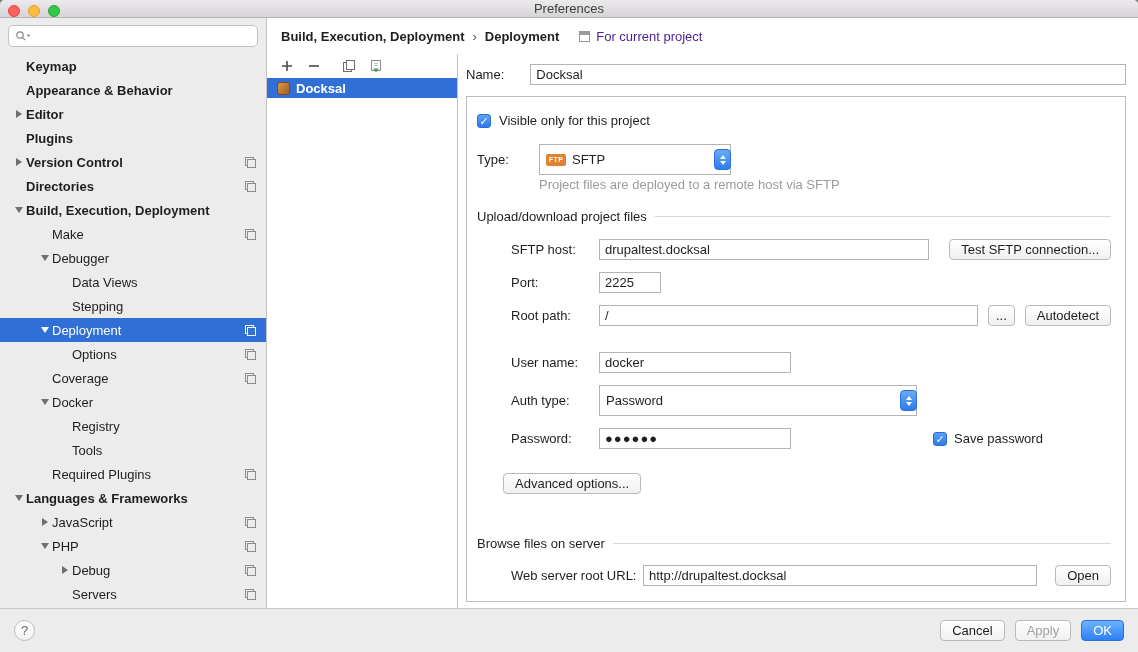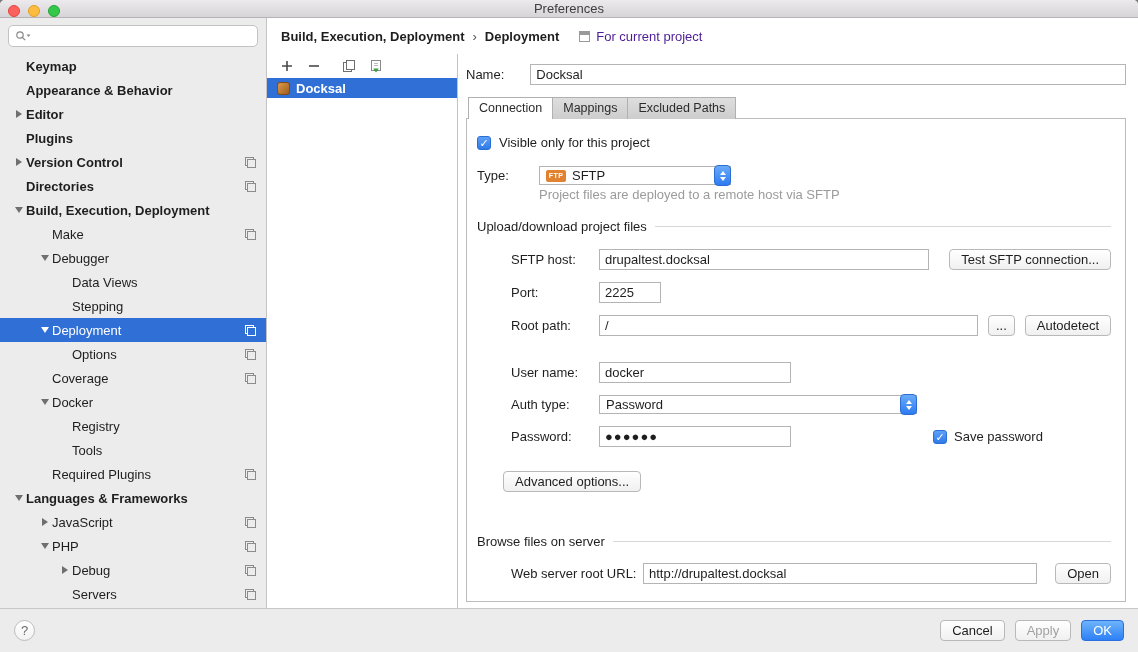--- a/index.html
+++ b/index.html
@@ -75,21 +75,21 @@
   .frow{display:flex;align-items:center;gap:10px;margin-top:12px}
   .frow label{white-space:nowrap}
   .flabel{width:78px;flex:none}
   .indent{padding-left:34px}
   .flex1{flex:1;min-width:0}
   .hint{margin:2px 0 0 62px;color:var(--hint-gray,#9b9b9b)}
   .grouphead{display:flex;align-items:center;gap:8px;margin-top:17px}
   .grouphead span{flex:none}
   .grouphead i{flex:1;height:1px;background:#d8d8d8}
   .cb{width:14px;height:14px;border-radius:3px;background:linear-gradient(#5da0f6,var(--checkbox-blue,#2f7ae8));border:1px solid #2a6ed6;color:#fff;font-size:11px;line-height:12px;text-align:center;flex:none}
-  .sel{height:19px;border:1px solid #b4b4b4;background:#fff;display:flex;align-items:center;padding-left:6px;gap:6px}
+  .sel{height:31px;border:1px solid #b4b4b4;background:#fff;display:flex;align-items:center;padding-left:6px;gap:6px}
   .sel .val{flex:1;white-space:nowrap;overflow:hidden}
   .stepper{width:17px;height:21px;margin:-1px -1px -1px 0;border-radius:4px;background:linear-gradient(#69abf8,#2e7bf0);border:1px solid #2a6ed6;display:flex;flex-direction:column;align-items:center;justify-content:center;gap:2px;flex:none}
   .stepper i{display:block;width:0;height:0}
   .stepper .up{border-bottom:4px solid #fff;border-left:3px solid transparent;border-right:3px solid transparent}
   .stepper .down{border-top:4px solid #fff;border-left:3px solid transparent;border-right:3px solid transparent}
   .ftp-icon{width:20px;height:12px;border-radius:2px;background:var(--ftp-orange,#e0822f);color:#fff;font-size:7px;font-weight:bold;display:flex;align-items:center;justify-content:center;letter-spacing:.5px;flex:none}
   .btn{height:21px;padding:0 11px;border:1px solid #b9b9b9;border-radius:4px;background:linear-gradient(#ffffff,#f0f0f0);font:inherit;color:#1e1e1e;white-space:nowrap}
   .btn.small{padding:0 7px}
   .btn.primary{background:linear-gradient(#6db3fa,var(--ok-blue,#2d80f7));border-color:#2a6fdd;color:#fff}
   .btn.disabled{color:#a2a2a2}
@@ -301,25 +301,20 @@
             </div>
           </div>
         </div>
 
         <div class="formcol">
           <div class="namerow">
             <label>Name:</label>
             <input class="ti" value="Docksal" style="">
           </div>
 
-          <div class="tabs">
-            <div class="tab active">Connection</div>
-            <div class="tab">Mappings</div>
-            <div class="tab">Excluded Paths</div>
-          </div>
 
           <div class="panel">
 
             <div class="frow" style="margin-top:4px;gap:8px">
               <span class="cb">✓</span>
               <label>Visible only for this project</label>
             </div>
 
             <div class="frow" style="margin-top:16px">
               <label class="flabel" style="width:52px">Type:</label>

